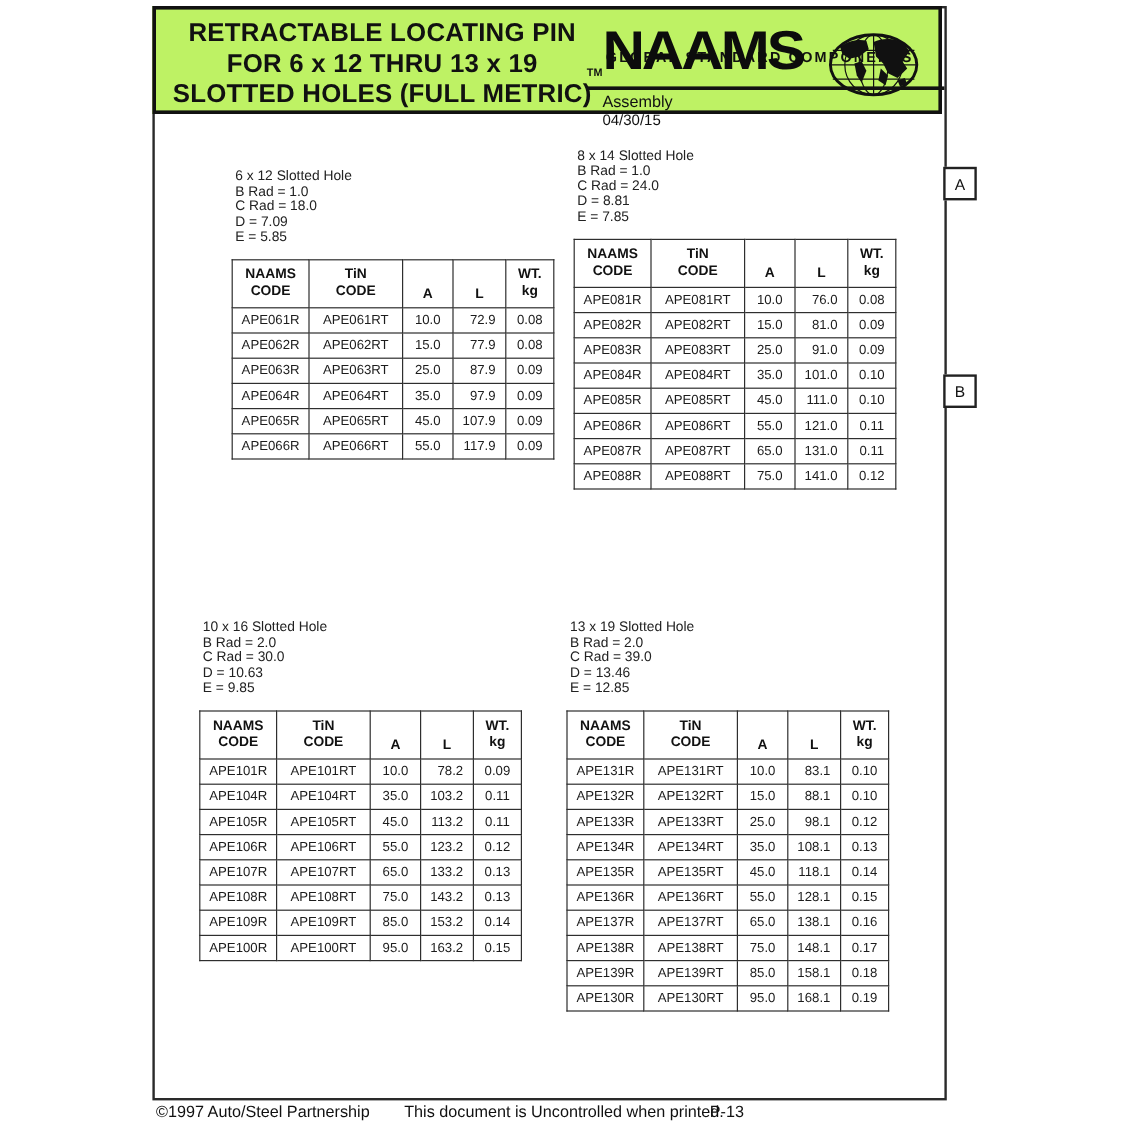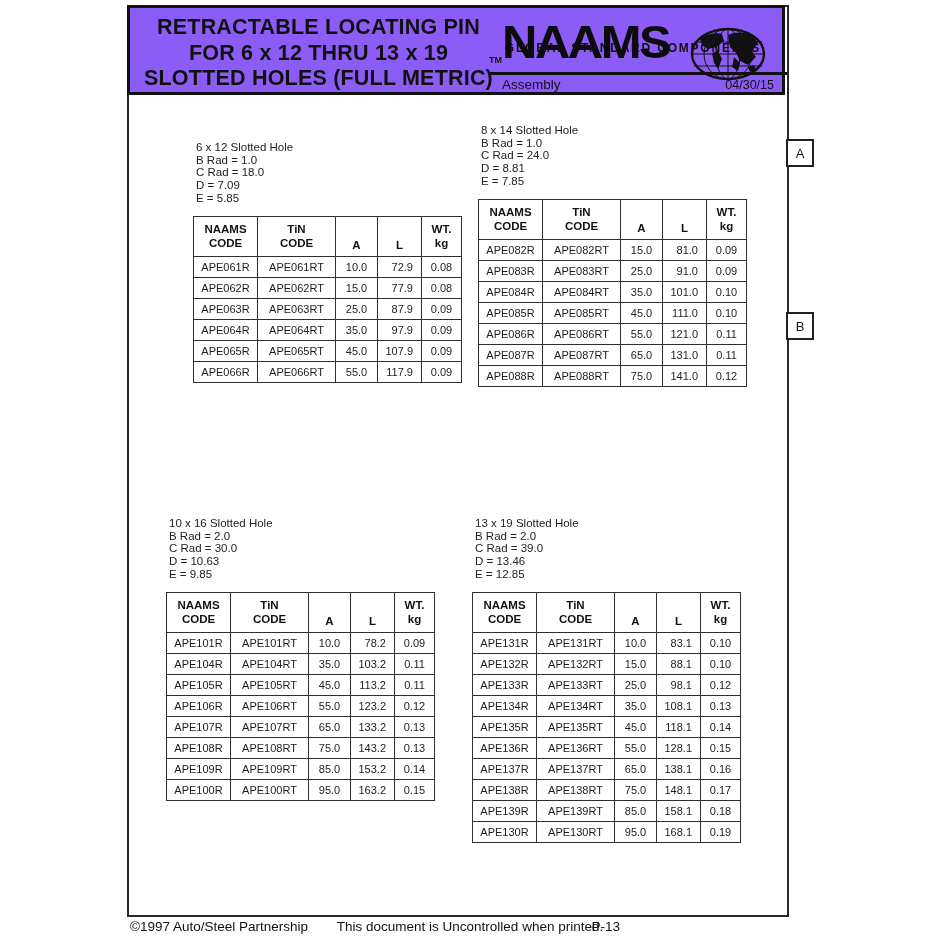--- a/index.html
+++ b/index.html
@@ -7,21 +7,21 @@
     position:relative; width:940px; height:940px; background:#ffffff;
     font-family:"Liberation Sans", sans-serif; color:#1a1a1a; overflow:hidden;
     margin:0 auto;
   }
   .outer-border {
     position:absolute; left:127px; top:5px; width:658px; height:908px;
     border:2px solid #2a2a2a; background:#fff;
   }
   .header-box {
     position:absolute; left:127px; top:5px; width:658px; height:90px;
-    border:3px solid #111; box-sizing:border-box; background:#8b5cf6;
+    border:3px solid #111; box-sizing:border-box; background:#bef264;
   }
   .title-wrap {
     position:absolute; left:6px; top:7px; width:365px; text-align:center;
     font-weight:bold; font-size:21.5px; line-height:25.5px; color:#111;
     letter-spacing:0.2px;
   }
   .tagline {
     position:absolute; left:367px; top:5px; width:272px; text-align:center;
     font-weight:bold; font-size:12px; letter-spacing:1.8px; color:#111;
     white-space:nowrap;
@@ -34,21 +34,21 @@
     position:absolute; left:372px; top:12px; font-size:49px; font-weight:800;
     letter-spacing:-2.5px; line-height:1; color:#0c0c0c;
     transform:scaleY(0.93); transform-origin:top left;
   }
   .globe { position:absolute; left:560px; top:19px; }
   .logo-rule {
     position:absolute; left:360px; top:64px; width:297px; height:3px; background:#111;
   }
   .sub-row {
     position:absolute; left:372px; top:69px; width:272px;
-    display:flex; justify-content:space-between; align-items:flex-start;
+    display:flex; justify-content:space-between; align-items:flex-start;flex-direction:column;
   }
   .assembly { font-size:13.5px; color:#111; }
   .date { font-size:12.5px; color:#111; padding-top:1px; }
 
   .margin-box {
     position:absolute; width:28px; height:28px; border:2px solid #222;
     background:#fff; box-sizing:border-box; display:flex; align-items:center;
     justify-content:center; font-size:13px; color:#111;
   }
   .margin-a { left:786px; top:139px; }
@@ -252,20 +252,27 @@
               <div>L</div>
             </th>
             <th>
               <div>WT.</div>
               <div>kg</div>
             </th>
           </tr>
         </thead>
       <tbody>
           <tr>
+            <td>APE081R</td>
+            <td>APE081RT</td>
+            <td>10.0</td>
+            <td>76.0</td>
+            <td>0.08</td>
+          </tr>
+          <tr>
             <td>APE082R</td>
             <td>APE082RT</td>
             <td>15.0</td>
             <td>81.0</td>
             <td>0.09</td>
           </tr>
           <tr>
             <td>APE083R</td>
             <td>APE083RT</td>
             <td>25.0</td>

